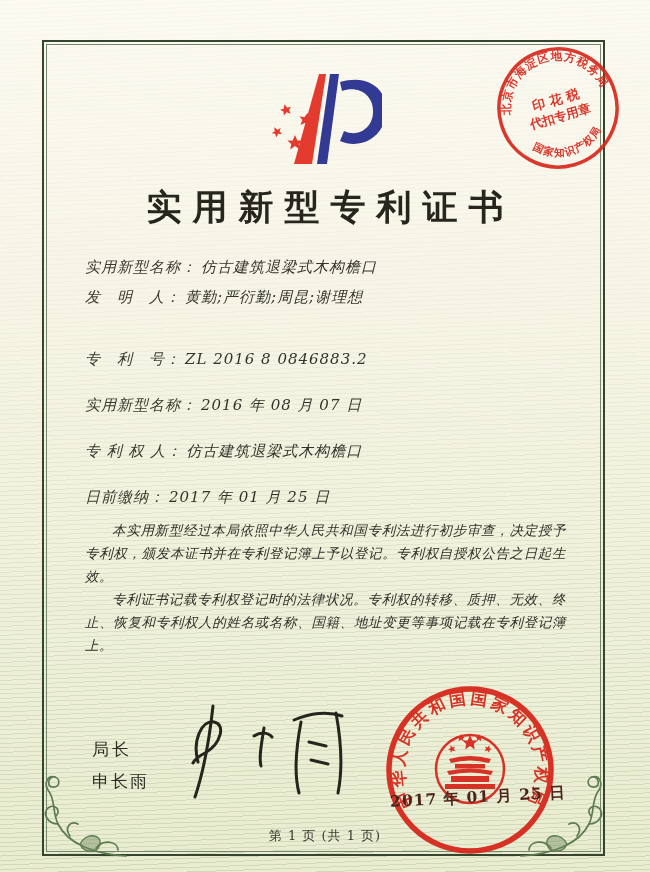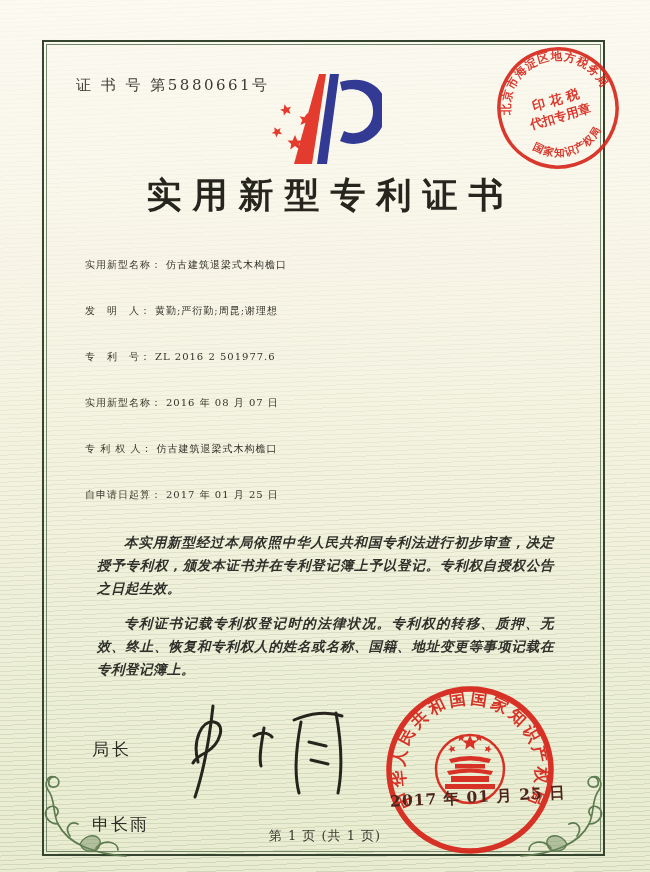--- a/index.html
+++ b/index.html
@@ -20,36 +20,36 @@
   }
   .frame::before{
     content:"";position:absolute;inset:2px;border:1px solid #74876a;
   }
   .cert-no{
     position:absolute;left:76px;top:76px;z-index:2;
     font-size:15px;letter-spacing:2.5px;color:#3b3b31;
   }
   .logo{position:absolute;left:250px;top:70px;width:132px;height:100px;z-index:2;}
   .title{
-    position:absolute;left:0;right:0;top:172px;margin:0;z-index:2;
+    position:absolute;left:0;right:0;top:172px;margin:12px;z-index:2;
     text-align:center;font-size:35px;font-weight:700;letter-spacing:11px;
     color:#26261f;text-indent:11px;
   }
   .fields{position:absolute;left:0;top:0;width:100%;z-index:2;}
-  .field{position:absolute;left:85px;font-size:10px;color:#38382e;letter-spacing:1px;white-space:nowrap;}
+  .field{position:absolute;left:85px;font-size:15px;color:#38382e;letter-spacing:1px;white-space:nowrap;font-style:italic;}
   .flabel{color:#3a3a2f;}
   .fvalue{margin-left:4px;color:#33332a;}
   .body-text{
     position:absolute;left:85px;right:84px;top:519px;z-index:2;
     font-size:13.5px;line-height:23px;color:#30302a;text-align:justify;
     font-style:italic;letter-spacing:0.5px;
   }
-  .body-text p{margin:12px;text-indent:2em;font-weight:bold;}
+  .body-text p{margin:0;text-indent:2em;}
   .director-title{position:absolute;left:92px;top:738px;z-index:2;font-family:Liberation Serif, serif;font-size:17px;letter-spacing:3px;color:#2d2d26;text-align:right;}
-  .director-name{position:absolute;left:92px;top:770px;z-index:2;font-family:Liberation Serif, serif;font-size:17px;letter-spacing:2px;color:#2d2d26;margin-top:43px;}
+  .director-name{position:absolute;left:92px;top:770px;z-index:2;font-family:Liberation Serif, serif;font-size:17px;letter-spacing:2px;color:#2d2d26;}
   .signature{position:absolute;left:168px;top:700px;width:210px;height:105px;z-index:3;}
   .stamp-tax{position:absolute;left:494px;top:44px;width:128px;height:128px;z-index:3;transform:rotate(-16deg);opacity:0.92;}
   .seal{position:absolute;left:383px;top:683px;width:174px;height:174px;z-index:3;opacity:0.95;}
   .seal-date{
     position:absolute;left:390px;top:787px;z-index:4;width:180px;
     font-size:15.5px;font-weight:700;letter-spacing:1px;color:#4c241b;
     transform:rotate(-3deg);white-space:nowrap;
   }
   .footer{
     position:absolute;left:0;right:0;top:827px;z-index:2;text-align:center;
@@ -83,21 +83,20 @@
     <g fill="none" stroke="#5d7b50" stroke-width="1.7" stroke-linecap="round">
       <path d="M92,90 C60,88 34,78 24,58 C18,46 22,34 14,24 C10,18 13,9 21,11"></path>
       <path d="M21,11 C27,13 26,22 18,21 C13,20 14,12 19,11"></path>
       <path d="M24,58 C14,58 8,48 14,42 C20,37 28,44 22,50"></path>
       <path d="M62,82 C70,72 84,76 84,84"></path>
       <path d="M36,70 C30,62 36,54 44,58"></path>
     </g>
     <path d="M46,78 C52,66 68,68 66,78 C64,87 50,88 46,78 Z" fill="#6f8a5f" fill-opacity="0.45" stroke="#5d7b50" stroke-width="1.3"></path>
   </svg>
 
-  <div class="cert-no">证 书 号 第5880661号</div>
 
   <svg class="logo" viewBox="0 0 132 100">
     <defs>
       <path id="star" d="M0,-1 L0.294,-0.309 L0.951,-0.309 L0.476,0.118 L0.588,0.809 L0,0.382 L-0.588,0.809 L-0.476,0.118 L-0.951,-0.309 L-0.294,-0.309 Z"></path>
     </defs>
     <polygon points="69,4 76,4 62,94 44,94" fill="#e33b2e"></polygon>
     <polygon points="80,4 89,4 77,94 67,94" fill="#333a94"></polygon>
     <path d="M90,12 C120,3 138,21 136,43 C134,68 110,80 90,71 L94,61 C109,68 123,57 123,42 C124,25 108,15 92,21 Z" fill="#333a94"></path>
     <use href="#star" transform="translate(36,40) scale(6) rotate(-15)" fill="#e33b2e"></use>
     <use href="#star" transform="translate(56,50) scale(7.5) rotate(12)" fill="#e33b2e"></use>
@@ -122,34 +121,34 @@
       <text class="stamp-text" x="64" y="77" font-size="12.5" text-anchor="middle">代扣专用章</text>
     </svg>
   </div>
 
   <h1 class="title">实用新型专利证书</h1>
 
   <div class="fields">
     <div class="field" style="top:258px">
       <span class="flabel">实用新型名称：</span><span class="fvalue">仿古建筑退梁式木构檐口</span>
     </div>
-    <div class="field" style="top:304px">
+    <div class="field" style="top:288px">
       <span class="flabel">发　明　人：</span><span class="fvalue">黄勤;严衍勤;周昆;谢理想</span>
     </div>
     <div class="field" style="top:350px">
-      <span class="flabel">专　利　号：</span><span class="fvalue">ZL 2016 2 501977.6</span>
+      <span class="flabel">专　利　号：</span><span class="fvalue">ZL 2016 8 0846883.2</span>
     </div>
     <div class="field" style="top:396px">
       <span class="flabel">实用新型名称：</span><span class="fvalue">2016 年 08 月 07 日</span>
     </div>
     <div class="field" style="top:442px">
       <span class="flabel">专 利 权 人：</span><span class="fvalue">仿古建筑退梁式木构檐口</span>
     </div>
     <div class="field" style="top:488px">
-      <span class="flabel">自申请日起算：</span><span class="fvalue">2017 年 01 月 25 日</span>
+      <span class="flabel">日前缴纳：</span><span class="fvalue">2017 年 01 月 25 日</span>
     </div>
   </div>
 
   <div class="body-text">
     <p>本实用新型经过本局依照中华人民共和国专利法进行初步审查，决定授予专利权，颁发本证书并在专利登记簿上予以登记。专利权自授权公告之日起生效。</p>
     <p>专利证书记载专利权登记时的法律状况。专利权的转移、质押、无效、终止、恢复和专利权人的姓名或名称、国籍、地址变更等事项记载在专利登记簿上。</p>
   </div>
 
   <div class="director-title">局长</div>
   <div class="director-name">申长雨</div>

